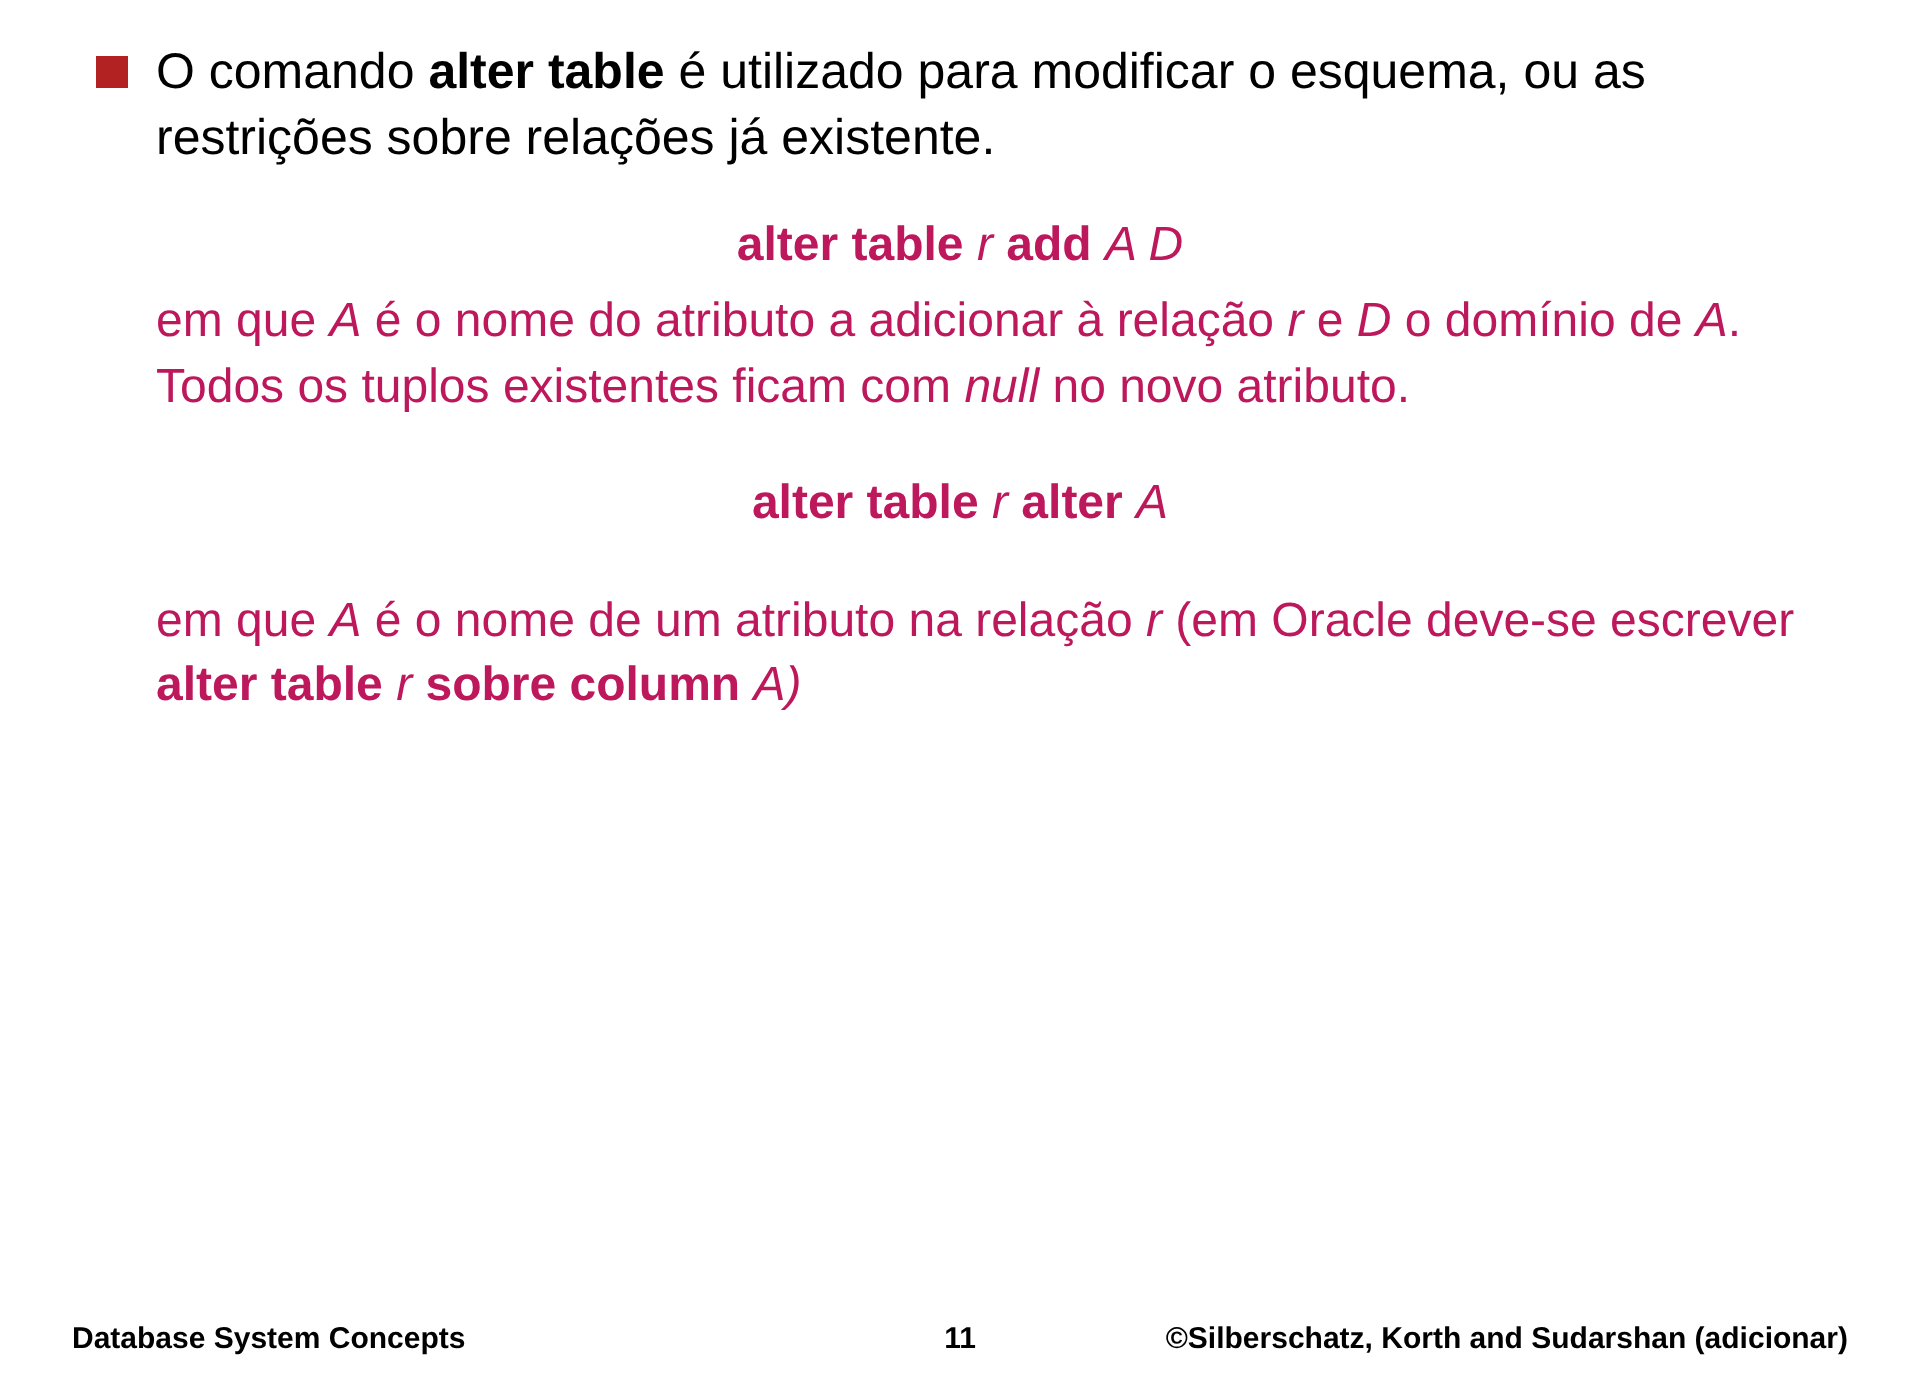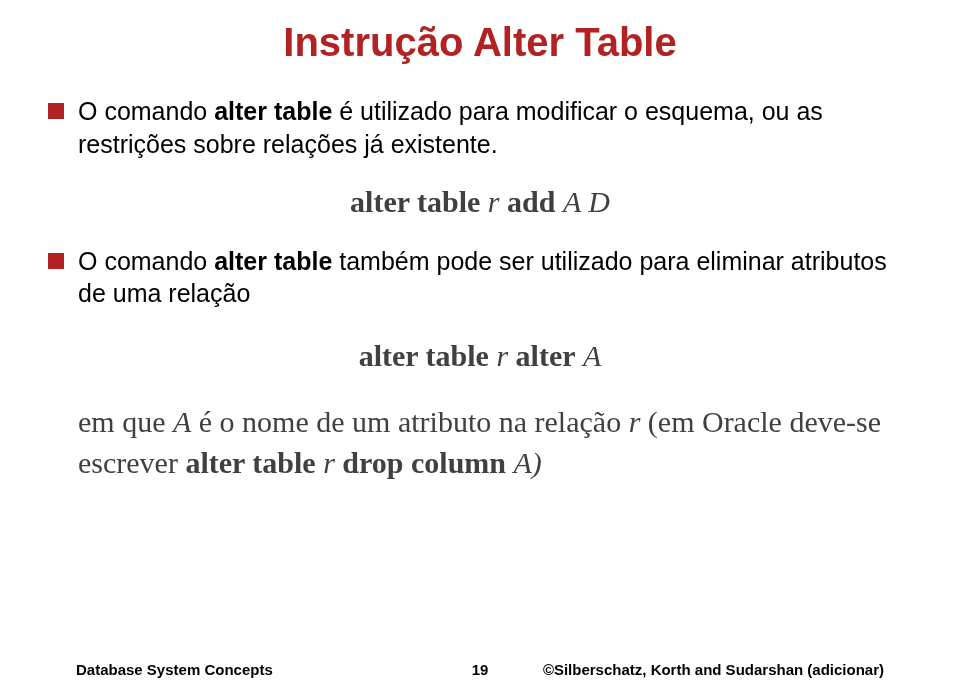--- a/index.html
+++ b/index.html
@@ -38,70 +38,65 @@
     margin-top: 8px;
     margin-right: 14px;
   }
   .bullet-text {
     flex: 1;
     color: #000;
     font-size: 25px;
     line-height: 1.3;
   }
   .indent-text {
-    color: #404040;
-    font-size: 30px;
+    color: #be185d;
+    font-size: 24px;
     line-height: 1.35;
     margin-left: 30px;
     margin-top: 6px;
-    font-family: Liberation Serif, serif;
   }
   .center-text {
     text-align: center;
   }
   .footer {
     position: absolute;
     left: 0;
     bottom: 16px;
     width: 100%;
     display: flex;
     justify-content: space-between;
     align-items: center;
-    padding: 0 76px;
+    padding: 0 36px;
     font-size: 15px;
     color: #000;
   }
   .footer-left { font-weight: bold; }
   .footer-center { position: absolute; left: 50%; transform: translateX(-50%); font-weight: bold; }
   .footer-right { font-weight: bold; }
 </style>
 </head>
 <body>
 
 <div class="slide">
-  <h1 class="title">Instrução Alter Table</h1>
 
   <div class="bullet-block">
     <div class="bullet-row">
       <div class="bullet-icon"></div>
       <div class="bullet-text">O comando <b>alter table</b> é utilizado para modificar o esquema, ou as restrições sobre relações já existente.</div>
     </div>
   </div>
 
   <div class="bullet-block">
     <div class="indent-text center-text" style="margin-left:0;"><b>alter table</b> <i>r</i> <b>add</b> <i>A D</i></div>
+    <div class="indent-text">em que <i>A</i> é o nome do atributo a adicionar à relação <i>r</i>  e <i>D</i> o domínio de <i>A</i>. Todos os tuplos existentes ficam com <i>null</i> no novo atributo.</div>
   </div>
 
   <div class="bullet-block">
-    <div class="bullet-row">
-      <div class="bullet-icon"></div>
-      <div class="bullet-text">O comando <b>alter table</b> também pode ser utilizado para eliminar atributos de uma relação</div>
-    </div>
     <div class="indent-text center-text" style="margin-left:0; margin-top:26px; margin-bottom:26px;"><b>alter table</b> <i>r</i> <b>alter</b> <i>A</i></div>
-    <div class="indent-text">em que <i>A</i> é o nome de um atributo na relação <i>r</i> (em Oracle deve-se escrever <b>alter table</b> <i>r</i> <b>drop column</b> <i>A)</i></div>
+    <div class="indent-text">em que <i>A</i> é o nome de um atributo na relação <i>r</i> (em Oracle deve-se escrever <b>alter table</b> <i>r</i> <b>sobre column</b> <i>A)</i></div>
   </div>
 </div>
 
 <div class="footer">
   <span class="footer-left">Database System Concepts</span>
-  <span class="footer-center">19</span>
+  <span class="footer-center">11</span>
   <span class="footer-right">©Silberschatz, Korth and Sudarshan (adicionar)</span>
 </div>
 
 </body></html>

